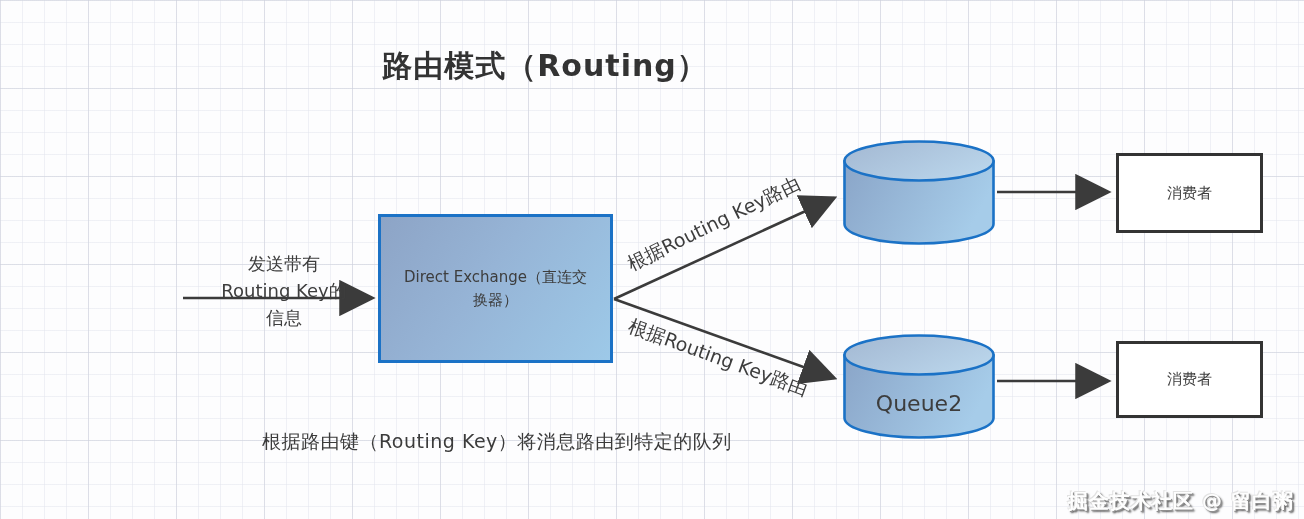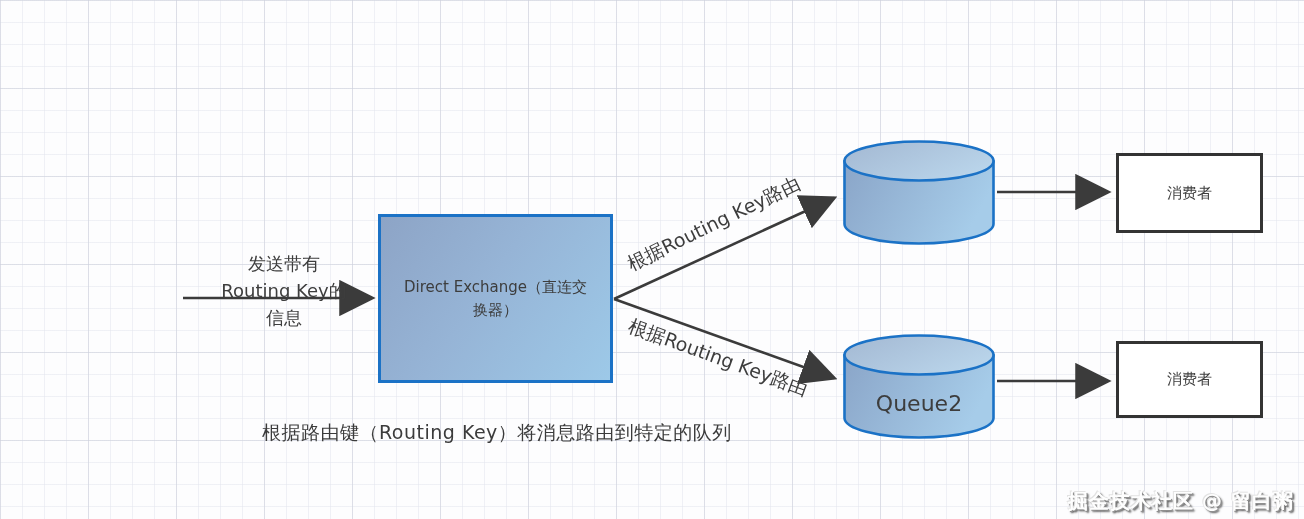--- a/index.html
+++ b/index.html
@@ -25,21 +25,21 @@
   .edges{position:absolute;left:0;top:0;width:1304px;height:519px;pointer-events:none;}
   .box{
     position:absolute;background:#ffffff;border:3px solid #333333;
     display:flex;align-items:center;justify-content:center;
     font-size:15px;color:#3d3d3d;box-sizing:border-box;
   }
   .producer{left:40px;top:258px;width:144px;height:80px;}
   .consumer1{left:1116px;top:153px;width:147px;height:80px;}
   .consumer2{left:1116px;top:341px;width:147px;height:77px;}
   .exchange{
-    left:378px;top:214px;width:235px;height:169px;
+    left:378px;top:214px;width:235px;height:149px;
     border:3px solid #1b72c6;
     background:linear-gradient(125deg,#8da4c6 0%,#96b4d6 45%,#9dc9e8 100%);
     text-align:center;padding:0 21px;line-height:1.5;
   }
   .cyl{position:absolute;width:152px;height:105px;}
   .cyl svg{position:absolute;left:0;top:0;}
   .cyl-queue1{left:843px;top:140px;}
   .cyl-queue2{left:843px;top:334px;}
   .cyl-label{
     position:absolute;left:0;top:54%;width:100%;text-align:center;
@@ -50,35 +50,36 @@
     text-align:center;font-size:18px;line-height:1.5;color:#3d3d3d;
     white-space:pre-line;
     margin-top:37px;
   }
   .route-label{
     position:absolute;font-size:19px;color:#3d3d3d;white-space:nowrap;
   }
   .route-top{left:714px;top:224px;transform:translate(-50%,-50%) rotate(-26deg);}
   .route-bottom{left:718px;top:358px;transform:translate(-50%,-50%) rotate(20deg);}
   .caption{
-    position:absolute;left:262px;top:420px;font-size:19px;color:#3b3b3b;
+    position:absolute;left:262px;top:429px;font-size:19px;color:#3b3b3b;
     white-space:nowrap;letter-spacing:0.5px;
   }
   .watermark{
     position:absolute;right:10px;bottom:4px;
     font-size:20px;font-weight:bold;color:#fefefe;letter-spacing:1px;
     text-shadow:-1px -1px 0 #e2e2e2, 1px 1px 0 #8f8f8f, 2px 2px 2px #555555;
     white-space:nowrap;
   }
 </style>
 </head>
 <body>
 
 <div class="canvas">
 
+  <div class="title">路由模式（Routing）</div>
 
   <svg class="edges" width="1304" height="519" viewBox="0 0 1304 519">
     <defs>
       <marker id="ah" viewBox="0 0 10 10" refX="9" refY="5" markerWidth="14" markerHeight="14" orient="auto-start-reverse">
         <path d="M0,0 L10,5 L0,10 Z" fill="#3b3b3b"></path>
       </marker>
     </defs>
     <path d="M183,298 L372,298" stroke="#3b3b3b" stroke-width="2.6" fill="none" marker-end="url(#ah)"></path>
     <path d="M614,299 L834,198" stroke="#3b3b3b" stroke-width="2.6" fill="none" marker-end="url(#ah)"></path>
     <path d="M614,299 L834,378" stroke="#3b3b3b" stroke-width="2.6" fill="none" marker-end="url(#ah)"></path>

